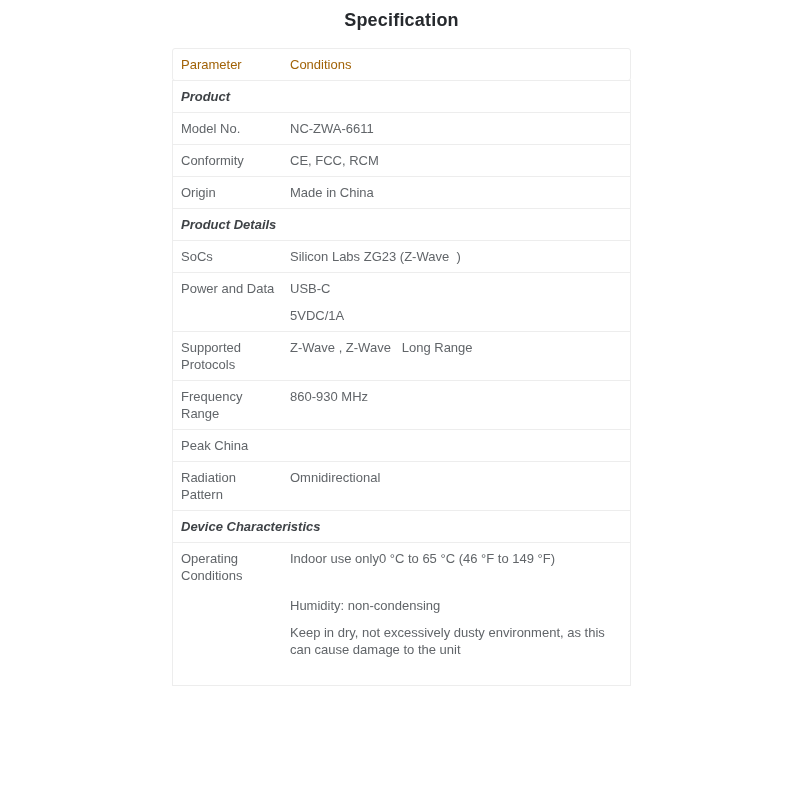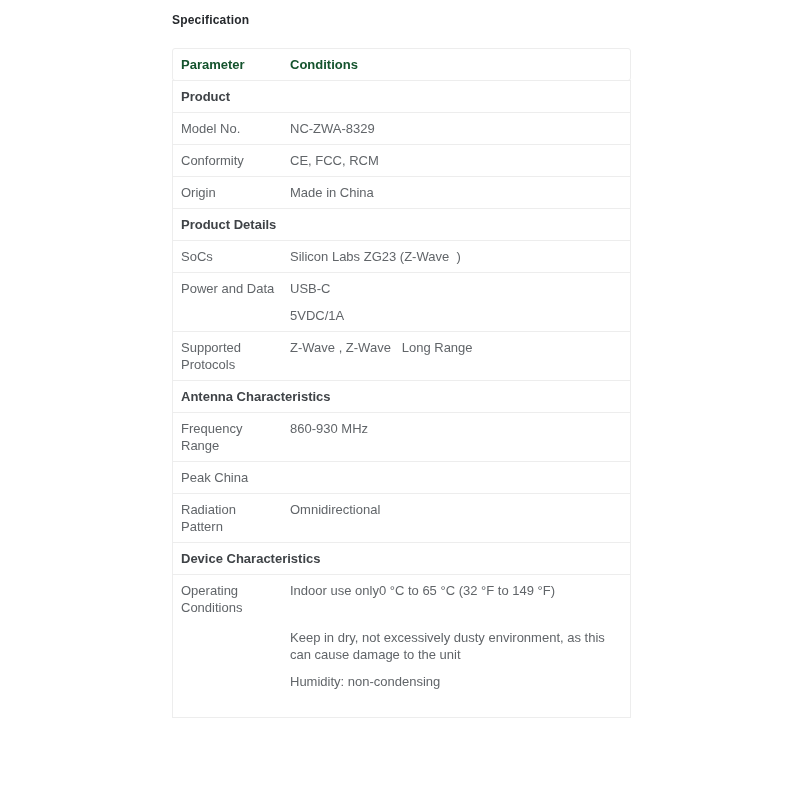--- a/index.html
+++ b/index.html
@@ -12,25 +12,26 @@
     font-family: "Liberation Sans", "DejaVu Sans", sans-serif;
   }
   .page {
     position: absolute;
     left: 172px;
     top: 8px;
     width: 459px;
   }
   .title {
     margin: 0 0 16px 0;
-    font-size: 12px;
+    font-size: 18px;
     line-height: 24px;
     font-weight: 700;
     letter-spacing: 0.2px;
     color: #26292d;
+    text-align: center;
   }
   .spec-table {
     font-size: 13px;
     color: #616569;
   }
   .spec-row {
     display: flex;
     border: 1px solid #ededed;
     margin-top: -1px;
     background: #ffffff;
@@ -46,25 +47,26 @@
   .label-cell {
     flex: 0 0 99px;
     width: 99px;
     padding-right: 2px;
   }
   .value-cell {
     flex: 1 1 auto;
     min-width: 0;
   }
   .header-cell {
-    color: #14532d;
-    font-weight: 700;
+    color: #a16207;
+    font-weight: 400;
   }
   .section-row {
     display: block;
+    font-style: italic;
   }
   .section-label {
     padding: 7px 8px;
     line-height: 17px;
     font-weight: 700;
     color: #3f4347;
   }
   .para {
     margin: 0 0 10px 0;
     white-space: pre-wrap;
@@ -87,21 +89,21 @@
       <div class="cell label-cell header-cell">Parameter</div>
       <div class="cell value-cell header-cell">Conditions</div>
     </div>
     <div id="table-body">
         <div class="spec-row section-row">
           <div class="section-label">Product</div>
         </div>
         <div class="spec-row">
           <div class="cell label-cell">Model No.</div>
           <div class="cell value-cell">
-            <p class="para">NC-ZWA-8329</p>
+            <p class="para">NC-ZWA-6611</p>
           </div>
         </div>
         <div class="spec-row">
           <div class="cell label-cell">Conformity</div>
           <div class="cell value-cell">
             <p class="para">CE, FCC, RCM</p>
           </div>
         </div>
         <div class="spec-row">
           <div class="cell label-cell">Origin</div>
@@ -124,23 +126,20 @@
             <p class="para">USB-C</p>
             <p class="para">5VDC/1A</p>
           </div>
         </div>
         <div class="spec-row">
           <div class="cell label-cell">Supported Protocols</div>
           <div class="cell value-cell">
             <p class="para">Z-Wave , Z-Wave   Long Range</p>
           </div>
         </div>
-        <div class="spec-row section-row">
-          <div class="section-label">Antenna Characteristics</div>
-        </div>
         <div class="spec-row">
           <div class="cell label-cell">Frequency Range</div>
           <div class="cell value-cell">
             <p class="para">860-930 MHz</p>
           </div>
         </div>
         <div class="spec-row">
           <div class="cell label-cell">Peak China</div>
         </div>
         <div class="spec-row">
@@ -148,22 +147,22 @@
           <div class="cell value-cell">
             <p class="para">Omnidirectional</p>
           </div>
         </div>
         <div class="spec-row section-row">
           <div class="section-label">Device Characteristics</div>
         </div>
         <div class="spec-row">
           <div class="cell label-cell">Operating Conditions</div>
           <div class="cell value-cell">
-            <p class="para">Indoor use only0 °C to 65 °C (32 °F to 149 °F)</p>
+            <p class="para">Indoor use only0 °C to 65 °C (46 °F to 149 °F)</p>
             <p class="para blank"></p>
+            <p class="para">Humidity: non-condensing</p>
             <p class="para">Keep in dry, not excessively dusty environment, as this can cause damage to the unit</p>
-            <p class="para">Humidity: non-condensing</p>
             <p class="para blank"></p>
           </div>
         </div>
       </div>
   </div>
 </div>
 
 </body></html>

